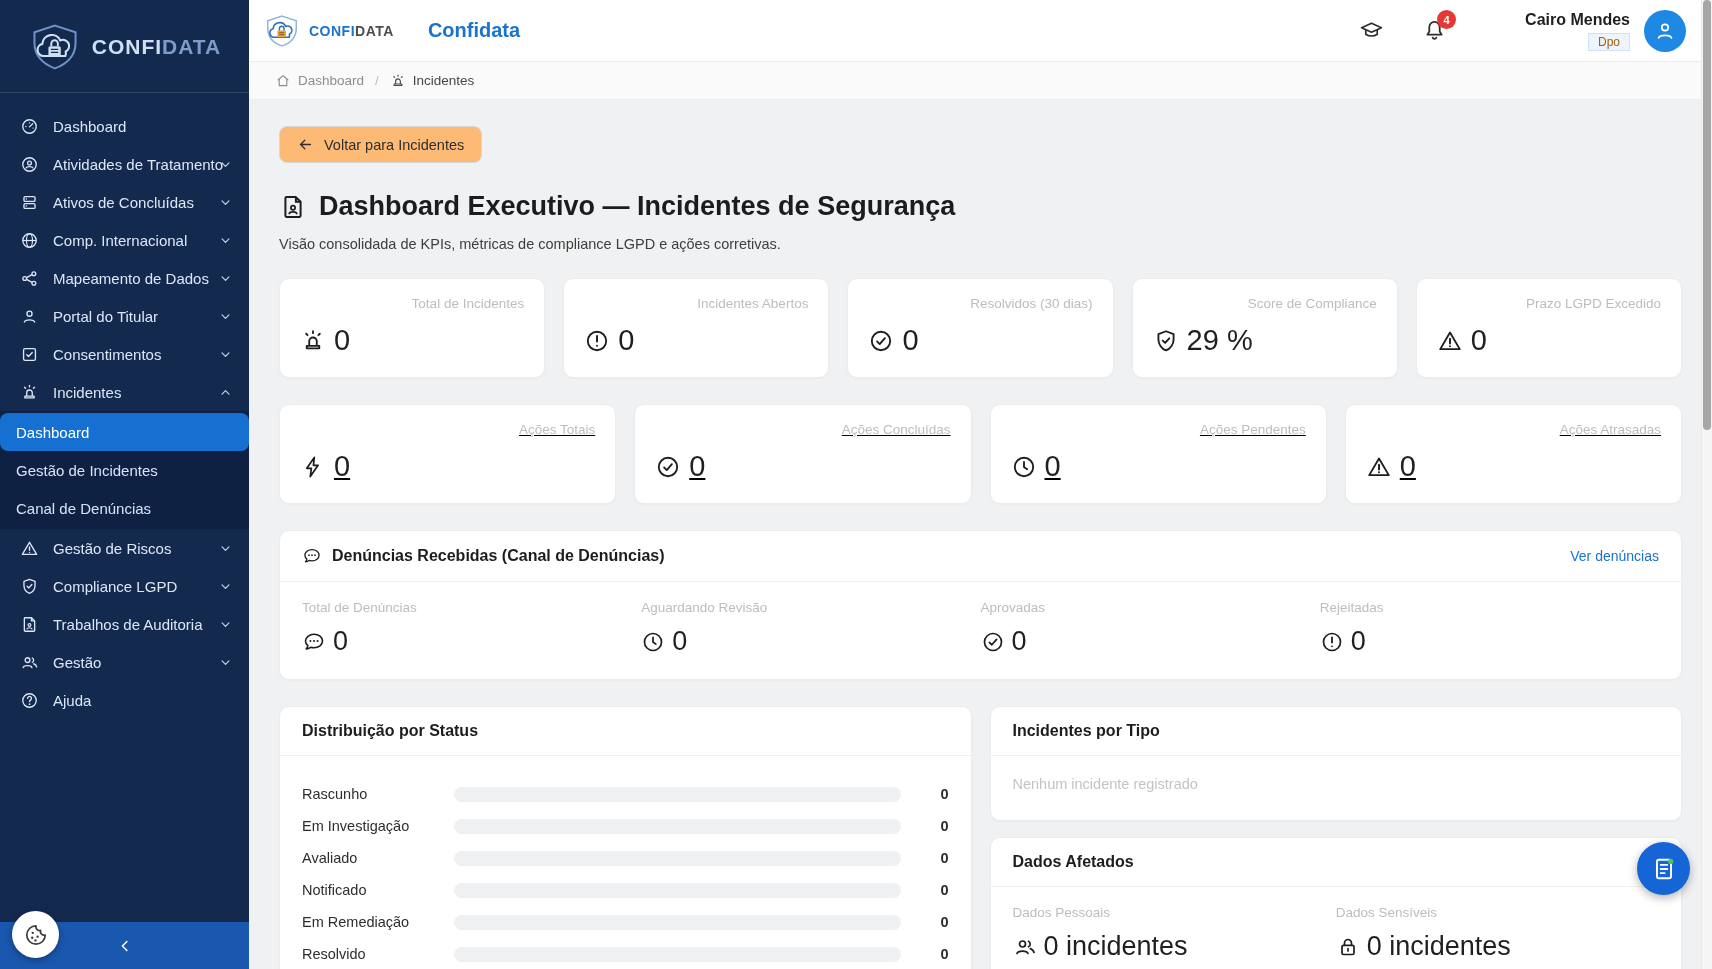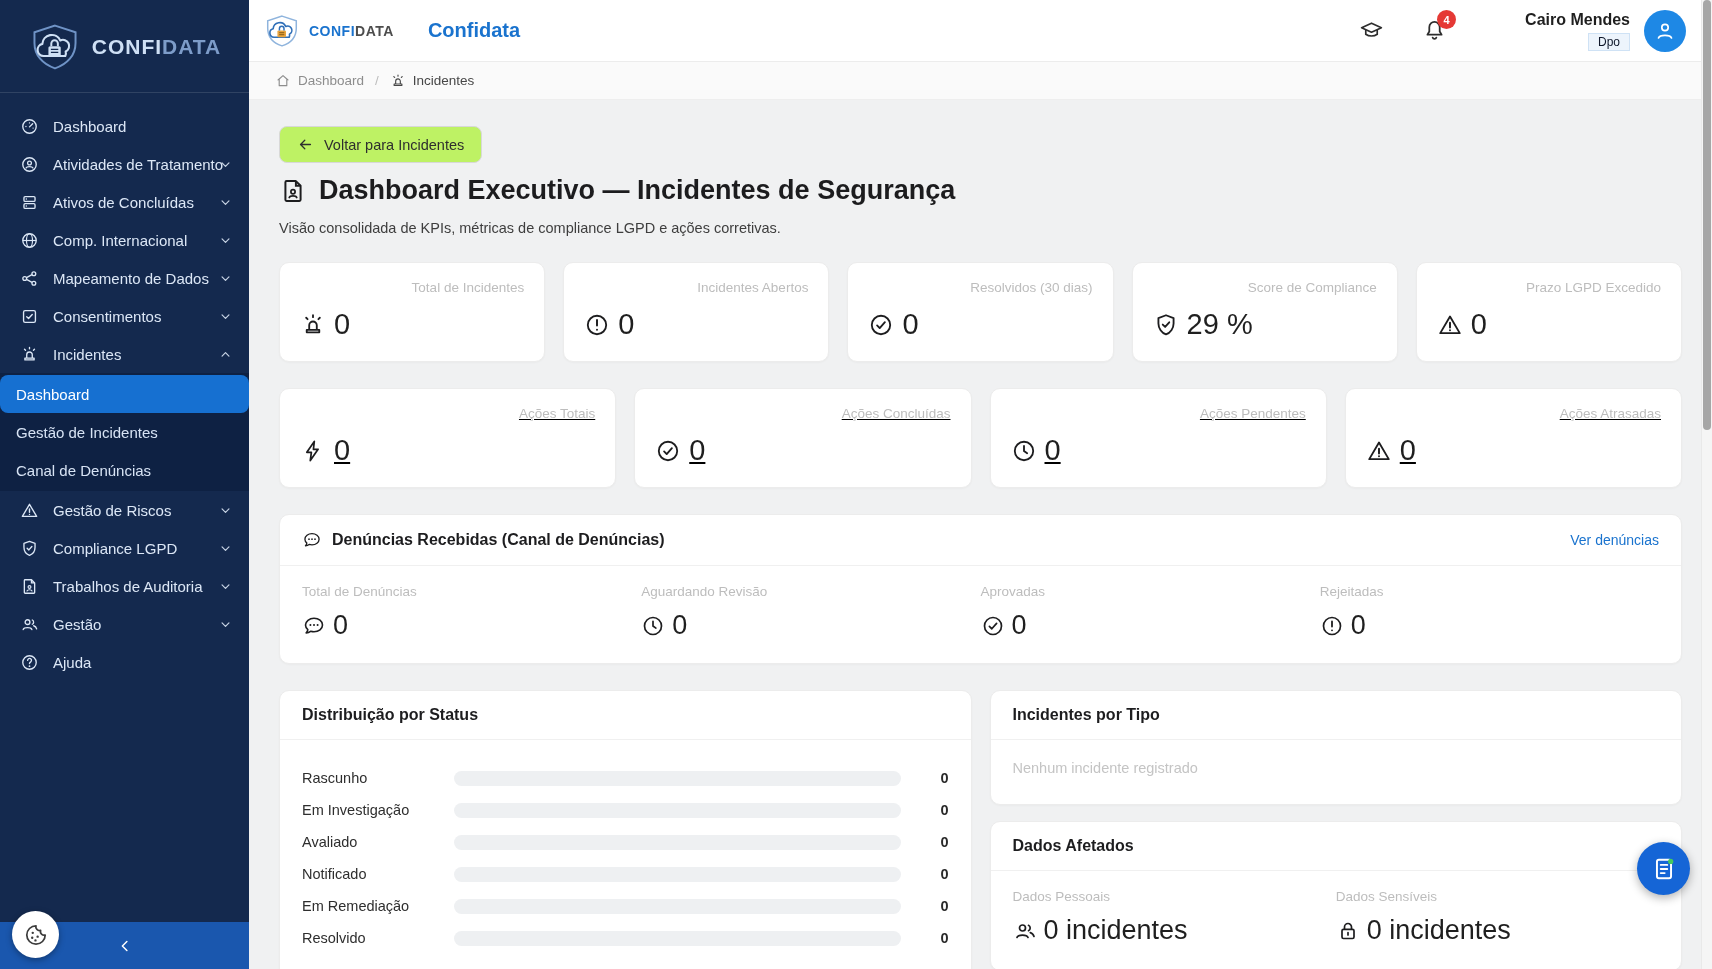--- a/index.html
+++ b/index.html
@@ -34,37 +34,37 @@
   .wordmark { font-size:14px; font-weight:700; letter-spacing:.5px; }
   .wordmark .c1 { color:#1a73ce; } .wordmark .c2 { color:#4d4d4d; }
   .app-title { margin-left:26px; font-size:20px; font-weight:700; color:#1a73ce; text-decoration:none; cursor:pointer; }
   .tb-right { margin-left:auto; display:flex; align-items:center; }
   .icon-btn { background:none; border:none; cursor:pointer; color:#2d2d2d; display:flex; align-items:center; }
   .icon-btn svg { width:25px; height:25px; }
   .bell-wrap { position:relative; margin-left:38px; }
   .badge { position:absolute; top:-8px; right:-9px; min-width:19px; height:19px; border-radius:50%; background:#e53935; color:#fff; font-size:11px; font-weight:700; display:flex; align-items:center; justify-content:center; }
   .user-block { margin-left:78px; text-align:right; }
   .user-name { font-size:16px; font-weight:700; color:#1f1f1f; }
-  .role-badge { display:inline-block; margin-top:4px; font-size:12px; color:#0f172a; background:#edf4fc; border:1px solid #cfe2f5; border-radius:0; padding:1px 9px; }
+  .role-badge { display:inline-block; margin-top:4px; font-size:12px; color:#a16207; background:#edf4fc; border:1px solid #cfe2f5; border-radius:0; padding:1px 9px; }
   .avatar { margin-left:14px; width:42px; height:42px; border-radius:50%; background:#1e88e5; display:flex; align-items:center; justify-content:center; cursor:pointer; }
   .avatar svg { width:24px; height:24px; color:#fff; }
 
   .breadcrumb { height:38px; background:#fafafa; border-bottom:1px solid #eeeeee; display:flex; align-items:center; padding:0 26px; font-size:13.5px; flex:0 0 38px; }
   .crumb { display:flex; align-items:center; gap:7px; }
   .crumb svg { width:16px; height:16px; }
   .crumb-home { color:#8d8d8d; cursor:pointer; }
   .crumb-sep { color:#bdbdbd; margin:0 11px; }
   .crumb-cur { color:#474747; }
 
   .content { position:relative; flex:1; overflow:hidden; padding:26px 30px 0; }
 
-  .back-btn { display:inline-flex; align-items:center; gap:10px; background:#bef264; border:1px solid #d8d8d8; border-radius:8px; padding:9px 17px; font-size:14.5px; color:#2e2e2e; cursor:pointer; font-family:inherit; }
+  .back-btn { display:inline-flex; align-items:center; gap:10px; background:#fdba74; border:1px solid #d8d8d8; border-radius:8px; padding:9px 17px; font-size:14.5px; color:#2e2e2e; cursor:pointer; font-family:inherit; }
   .back-btn svg { width:17px; height:17px; }
 
-  .page-title { margin-top:12px; display:flex; align-items:center; gap:12px; font-size:27px; font-weight:700; color:#1c1c1e; }
+  .page-title { margin-top:28px; display:flex; align-items:center; gap:12px; font-size:27px; font-weight:700; color:#1c1c1e; }
   .page-title svg { width:28px; height:28px; flex:0 0 28px; color:#1d1d1f; }
   .page-sub { margin-top:14px; font-size:14.5px; color:#3e3e3e; }
 
   .kpi-grid { display:grid; gap:18px; margin-top:26px;text-align:right; }
   .g5 { grid-template-columns:repeat(5,1fr); }
   .g4 { grid-template-columns:repeat(4,1fr);text-decoration:underline; }
   .card { background:#fff; border:1px solid #ececec; border-radius:10px; box-shadow:0 1px 2px rgba(0,0,0,.03); }
   .kpi { padding:17px 20px 20px; }
   .kpi-label { font-size:13.5px; color:#bdbdbd; }
   .kpi-value { margin-top:13px; display:flex; align-items:center; gap:8px; font-size:29px; color:#1f1f1f; }
@@ -276,20 +276,29 @@
         <span>Comp. Internacional</span>
         <svg class="chev">
             <use href="#i-chevdown"></use>
           </svg>
       </div>
       <div class="nav-item">
         <svg class="nicon">
             <use href="#i-share"></use>
           </svg>
         <span>Mapeamento de Dados</span>
+        <svg class="chev">
+            <use href="#i-chevdown"></use>
+          </svg>
+      </div>
+      <div class="nav-item">
+        <svg class="nicon">
+            <use href="#i-user"></use>
+          </svg>
+        <span>Portal do Titular</span>
         <svg class="chev">
             <use href="#i-chevdown"></use>
           </svg>
       </div>
       <div class="nav-item">
         <svg class="nicon">
             <use href="#i-checkbox"></use>
           </svg>
         <span>Consentimentos</span>
         <svg class="chev">

